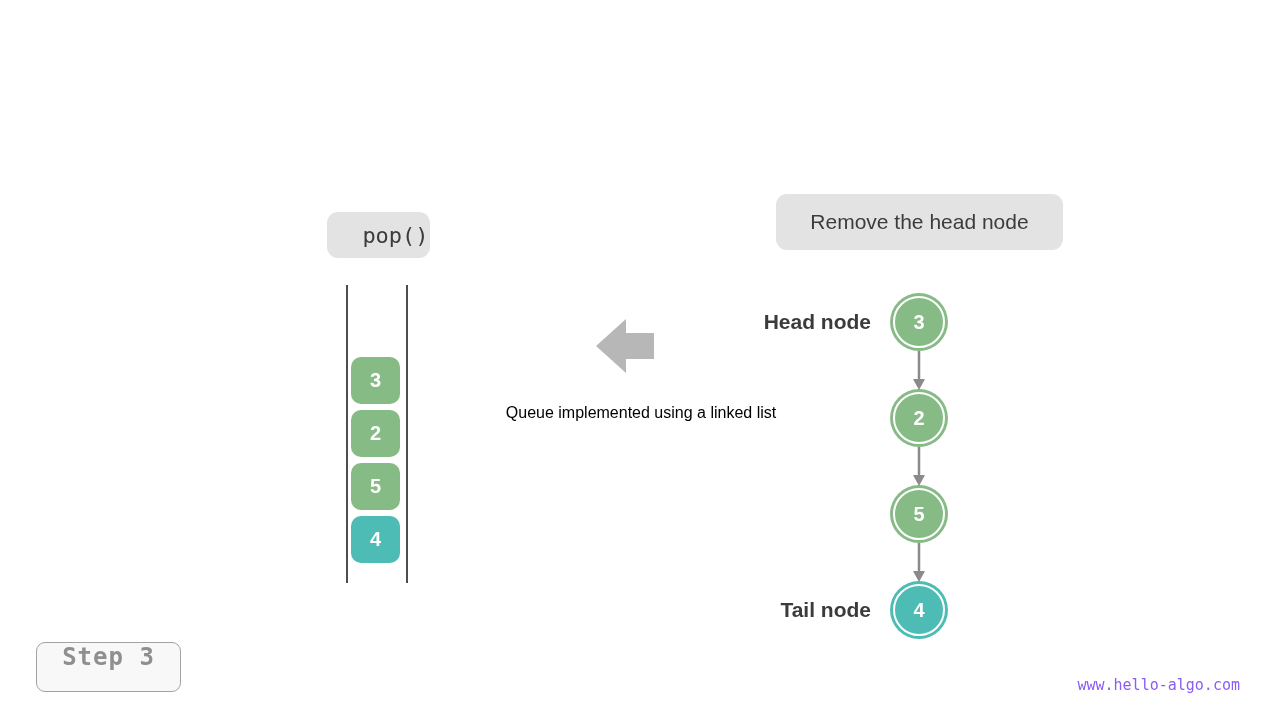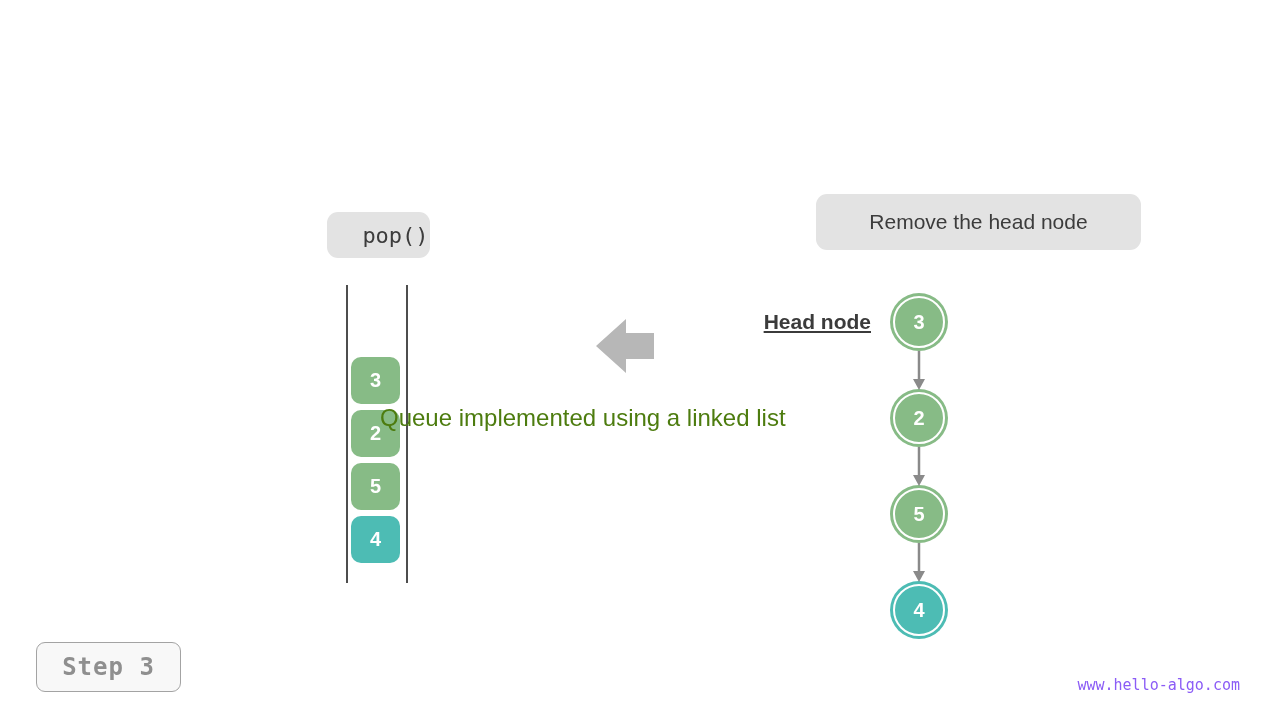--- a/index.html
+++ b/index.html
@@ -23,21 +23,21 @@
     justify-content: center;
     color: #3c3c3c;
   }
   .pop-badge {
     left: 327px; top: 212px; width: 103px; height: 46px;
     font-family: "DejaVu Sans Mono", "Liberation Mono", monospace;
     font-size: 22px;
     padding-left: 34px;
   }
   .instruction-badge {
-    left: 816px; top: 194px; width: 325px; height: 56px;
+    left: 776px; top: 194px; width: 287px; height: 56px;
     font-size: 21px;
   }
 
   
   .rail {
     position: absolute;
     top: 285px;
     width: 2px;
     height: 298px;
     background: #4e4e4e;
@@ -64,23 +64,23 @@
   .stack-item-2 { top: 463px; }
   .stack-item-3 { top: 516px; }
 
   
   .block-arrow { position: absolute; left: 596px; top: 318px; }
 
   
   .caption {
     position: absolute;
     left: 380px; top: 404px; width: 522px;
-    text-align: left;
-    font-size: 24px;
-    color: #4d7c0f;
+    text-align: center;
+    font-size: 16px;
+    color: #000000;
   }
 
   
   .ll-node {
     position: absolute;
     left: 890px;
     width: 58px;
     height: 58px;
     border-radius: 50%;
     display: flex;
@@ -112,34 +112,33 @@
 
   
   .node-label {
     position: absolute;
     left: 640px;
     width: 231px;
     text-align: right;
     font-size: 21px;
     font-weight: bold;
     color: #3b3b3b;
-    text-decoration: underline;
   }
   .head-label { top: 310px; }
   .tail-label { top: 598px; }
 
   
   .step-box {
     position: absolute;
     left: 36px; top: 642px; width: 145px; height: 50px;
     background: #f8f8f8;
     border: 1.5px solid #a3a3a3;
     border-radius: 9px;
     display: flex;
-    align-items: center;
+    align-items: flex-start;
     justify-content: center;
     font-family: "DejaVu Sans Mono", "Liberation Mono", monospace;
     font-size: 24px;
     font-weight: bold;
     color: #8f8f8f;
     letter-spacing: 1px;
   }
 
   
   .watermark {
@@ -179,20 +178,21 @@
     <polygon points="0,28 30,1 30,15 58,15 58,41 30,41 30,55" fill="#b7b7b7"></polygon>
   </svg>
 
   <div class="caption">Queue implemented using a linked list</div>
 
   <div class="badge instruction-badge">
     <span>Remove the head node</span>
   </div>
 
   <div class="node-label head-label">Head node</div>
+  <div class="node-label tail-label">Tail node</div>
 
   <div class="ll-node ll-node-0" style="background-color: rgb(135, 187, 134);">
     <span>3</span>
   </div>
   <div class="ll-node ll-node-1" style="background-color: rgb(135, 187, 134);">
     <span>2</span>
   </div>
   <div class="ll-node ll-node-2" style="background-color: rgb(135, 187, 134);">
     <span>5</span>
   </div>

